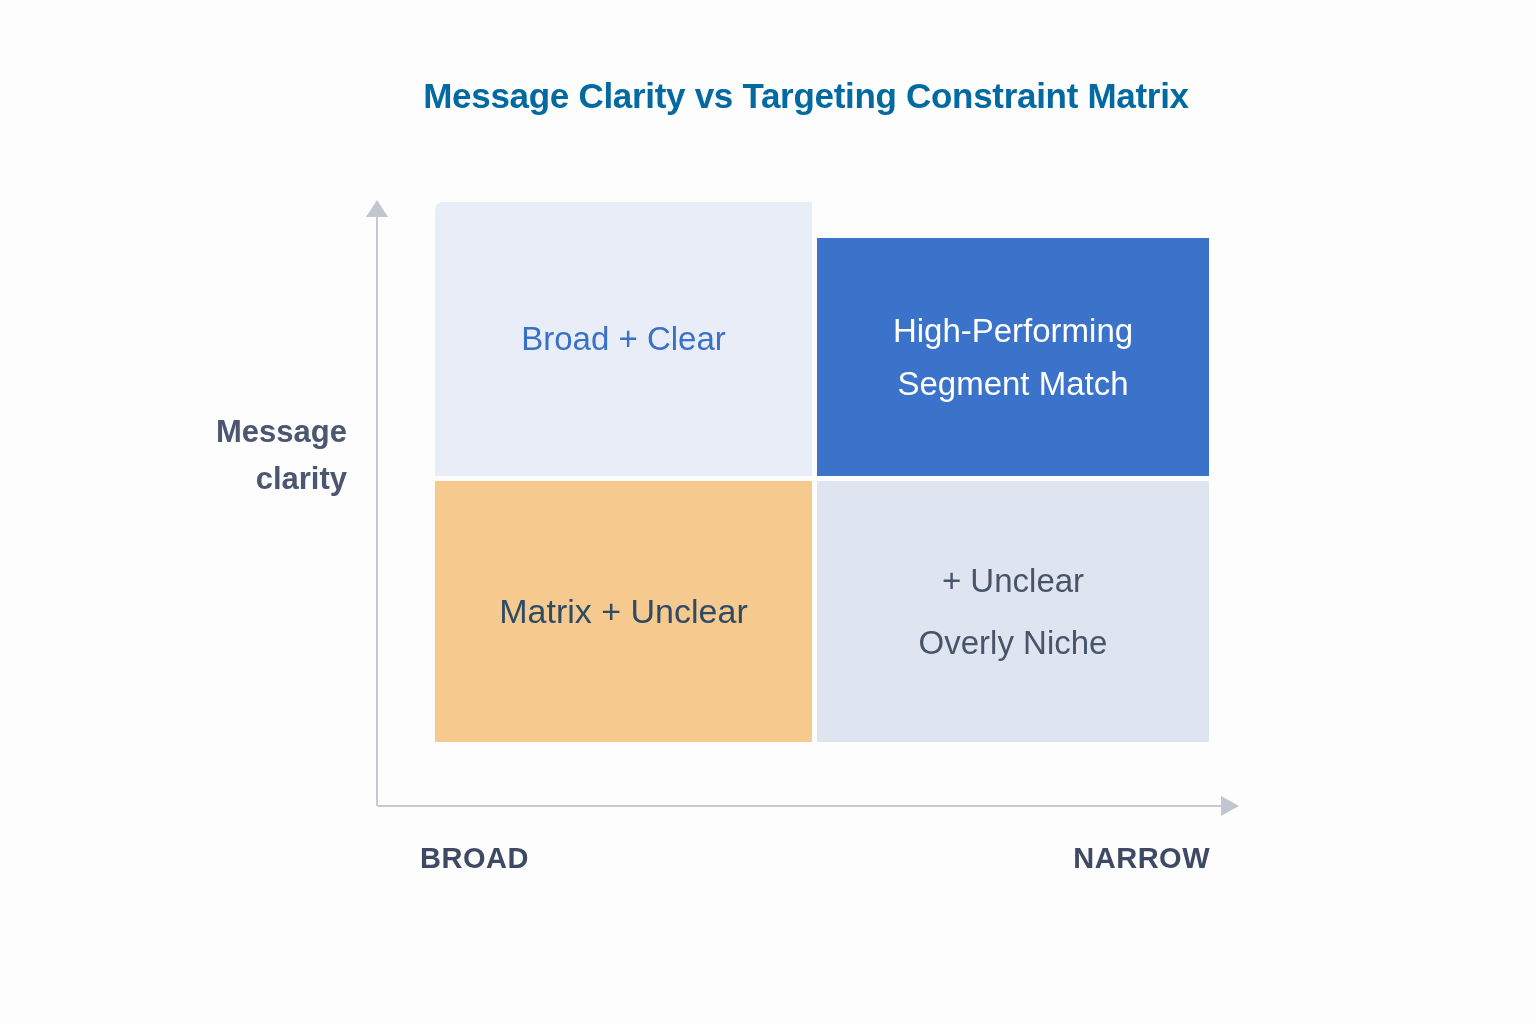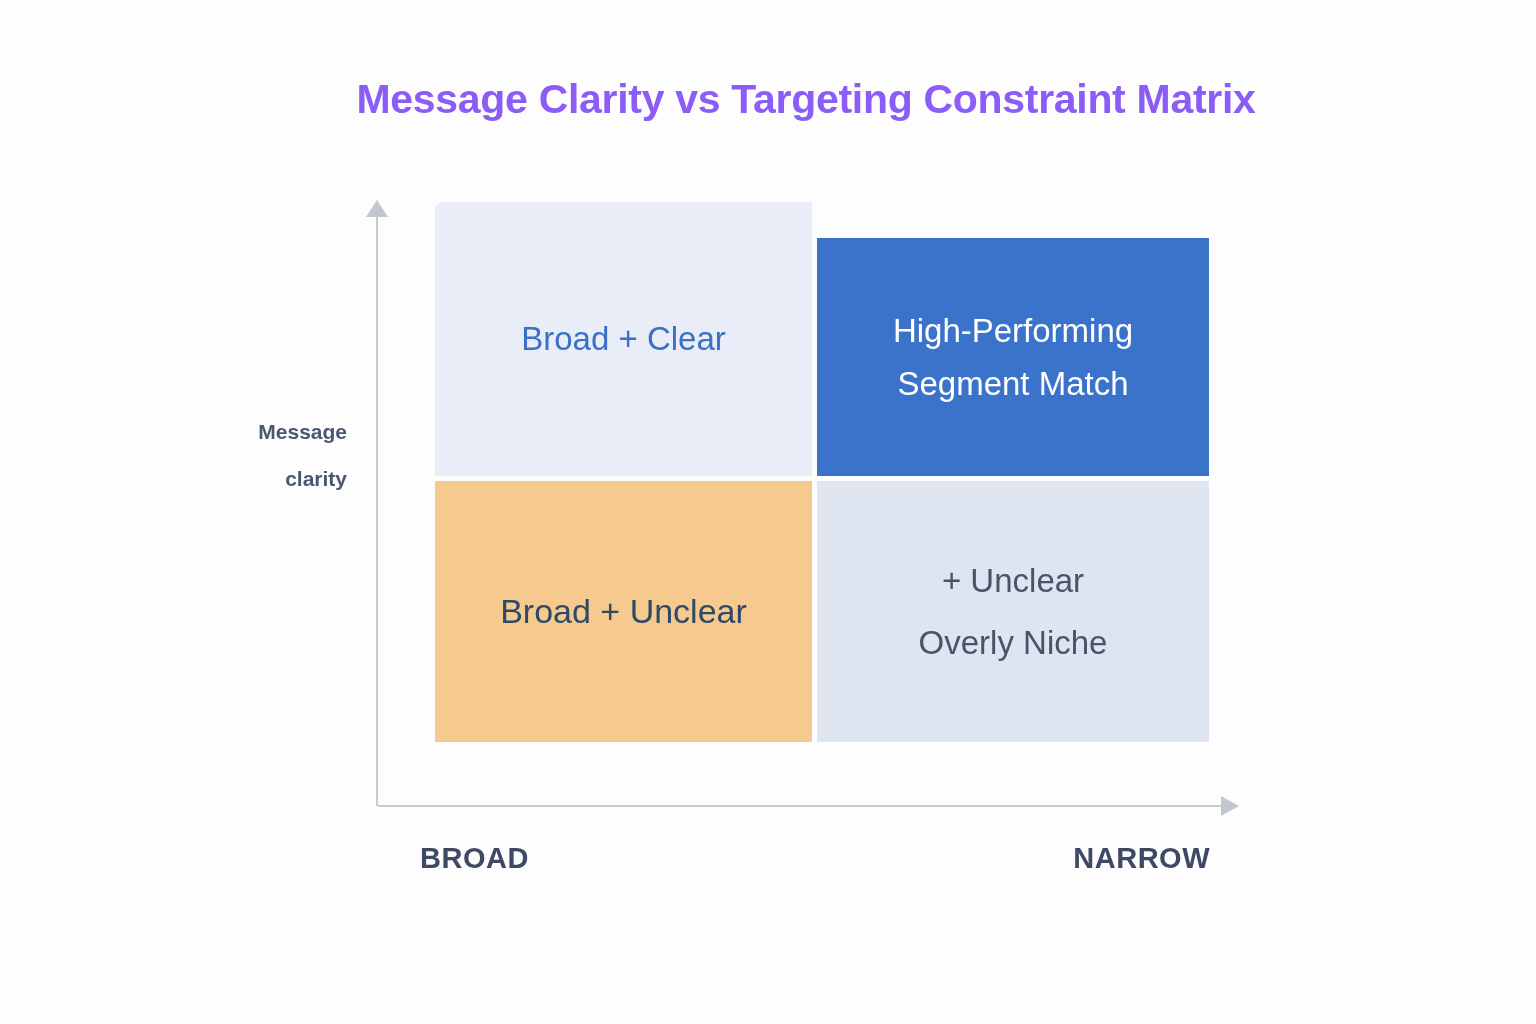--- a/index.html
+++ b/index.html
@@ -17,24 +17,24 @@
   }
 
   
   .title {
     position: absolute;
     top: 76px;
     left: 76px;
     right: 0;
     margin: 0;
     text-align: center;
-    font-size: 41px;
+    font-size: 35px;
     font-weight: 700;
     letter-spacing: -0.3px;
-    color: #8b5cf6;
+    color: #0369a1;
   }
 
   
   .grid {
     position: absolute;
     left: 435px;
     top: 202px;
     width: 774px;
     height: 608px;
     display: grid;
@@ -76,21 +76,21 @@
     border-bottom: 10px solid transparent;
     border-left: 18px solid #c2c6d1;
   }
 
   
   .y-axis-label {
     position: absolute;
     top: 408px;
     right: 1189px;
     text-align: right;
-    font-size: 21px;
+    font-size: 31px;
     font-weight: 600;
     line-height: 47px;
     color: #4b5771;
     white-space: nowrap;
   }
   .y-axis-label span { display: block; }
 
   
   .x-end {
     position: absolute;
@@ -132,21 +132,21 @@
 
   <div class="grid">
     <div class="cell tl">
       <span>Broad + Clear</span>
     </div>
     <div class="cell tr">
       <span>High-Performing</span>
       <span>Segment Match</span>
     </div>
     <div class="cell bl">
-      <span>Broad + Unclear</span>
+      <span>Matrix + Unclear</span>
     </div>
     <div class="cell br">
       <span>+ Unclear</span>
       <span>Overly Niche</span>
     </div>
   </div>
 
   <div class="x-end broad">BROAD</div>
   <div class="x-end narrow">NARROW</div>
 

